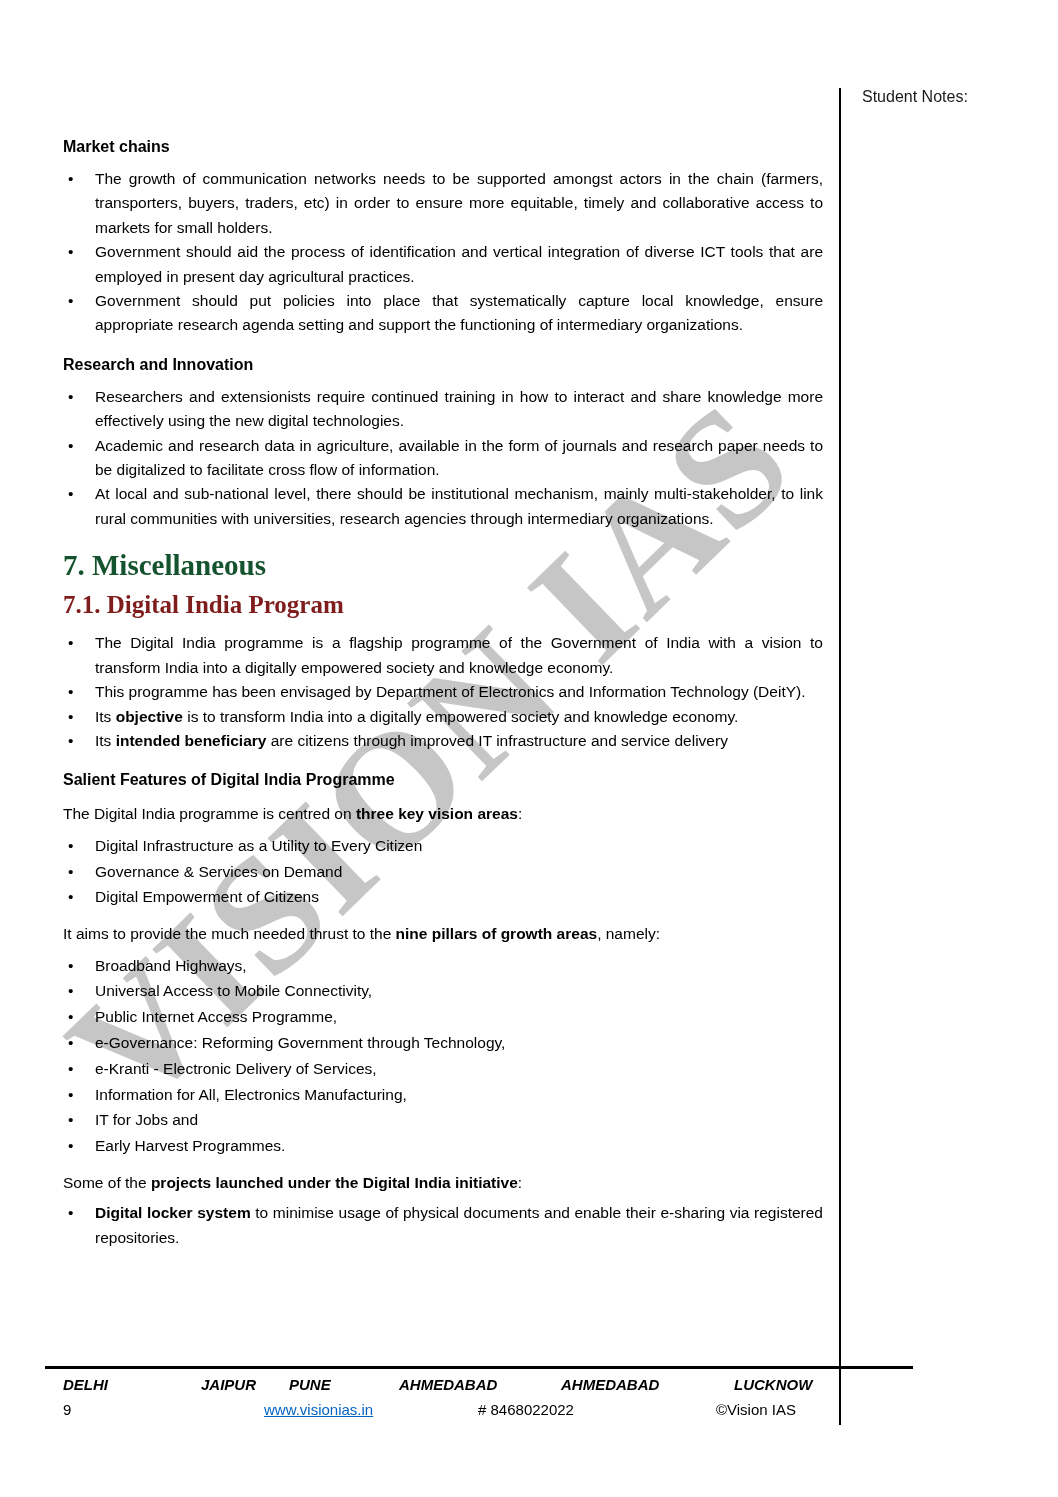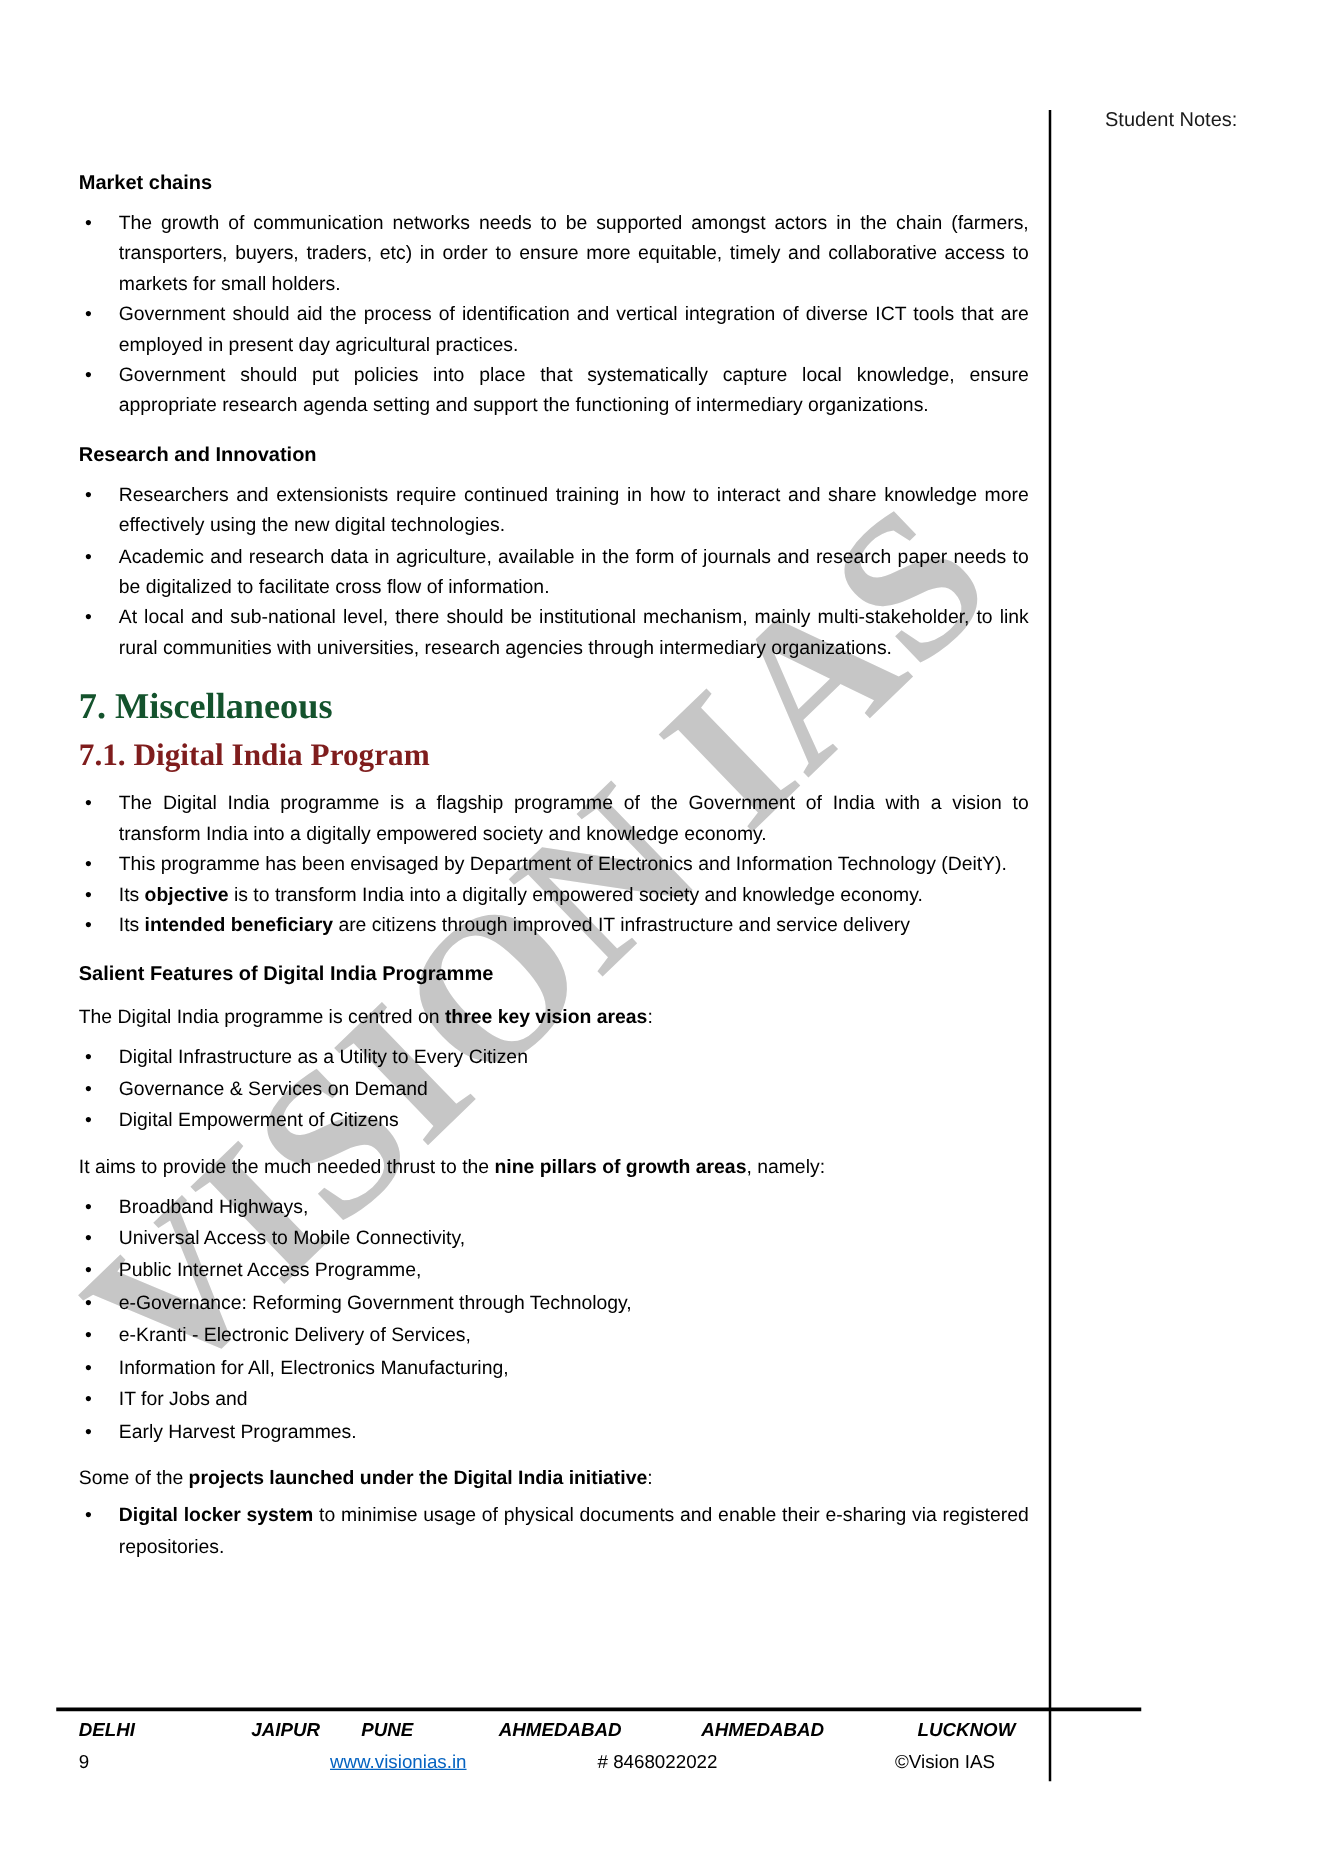--- a/index.html
+++ b/index.html
@@ -9,21 +9,21 @@
     font-family:"Liberation Sans", sans-serif;
   }
   .watermark {
     position:absolute; left:430px; top:755px; z-index:0;
     transform:translate(-50%,-50%) rotate(-44deg);
     font-family:"Liberation Serif", serif; font-weight:bold;
     font-size:165px; letter-spacing:2px; white-space:nowrap;
     color:#c6c6c6; user-select:none;
   }
   .notes-label {
-    position:absolute; left:884px; top:88px; z-index:2;
+    position:absolute; left:862px; top:88px; z-index:2;
     font-size:16px; color:#1a1a1a;
   }
   .divider-v {
     position:absolute; left:839px; top:88px; width:2px; height:1337px;
     background:#000; z-index:2;
   }
   #content {
     position:absolute; left:63px; top:120px; width:760px; z-index:1;
     font-size:15.5px; line-height:24.4px;
   }

